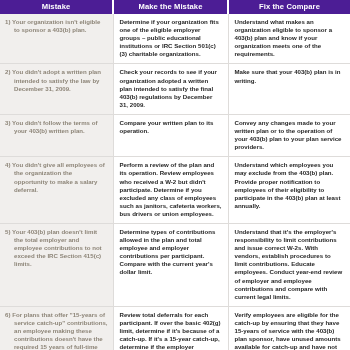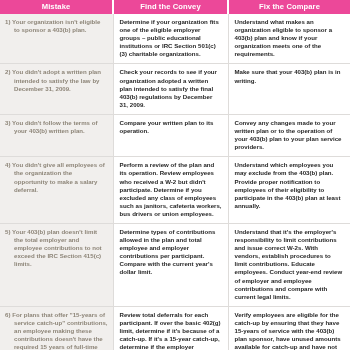--- a/index.html
+++ b/index.html
@@ -23,21 +23,21 @@
   table.mistake-table {
     width: 350px;
     border-collapse: collapse;
     table-layout: fixed;
   }
   table.mistake-table col.c-mistake { width: 113px; }
   table.mistake-table col.c-find    { width: 115px; }
   table.mistake-table col.c-fix     { width: 122px; }
 
   thead th {
-    background: #ec4899;
+    background: #4c1d95;
     color: #ffffff;
     font-size: 7.6px;
     font-weight: bold;
     text-align: center;
     padding: 2px 4px 3px 4px;
     height: 9px;
     line-height: 9px;
     vertical-align: middle;
     border-right: 2px solid #ffffff;
     letter-spacing: 0.1px;
@@ -83,21 +83,21 @@
 <div class="table-wrap">
   <table class="mistake-table">
     <colgroup>
       <col class="c-mistake">
       <col class="c-find">
       <col class="c-fix">
     </colgroup>
     <thead>
       <tr>
         <th>Mistake</th>
-        <th>Find the Convey</th>
+        <th>Make the Mistake</th>
         <th>Fix the Compare</th>
       </tr>
     </thead>
     <tbody>
       <tr>
         <td class="col-mistake">
             <span class="num-item">1) Your organization isn't eligible to sponsor a 403(b) plan.</span>
           </td>
         <td class="col-find">Determine if your organization fits one of the eligible employer groups – public educational institutions or IRC Section 501(c)(3) charitable organizations.</td>
         <td class="col-fix">Understand what makes an organization eligible to sponsor a 403(b) plan and know if your organization meets one of the requirements.</td>

